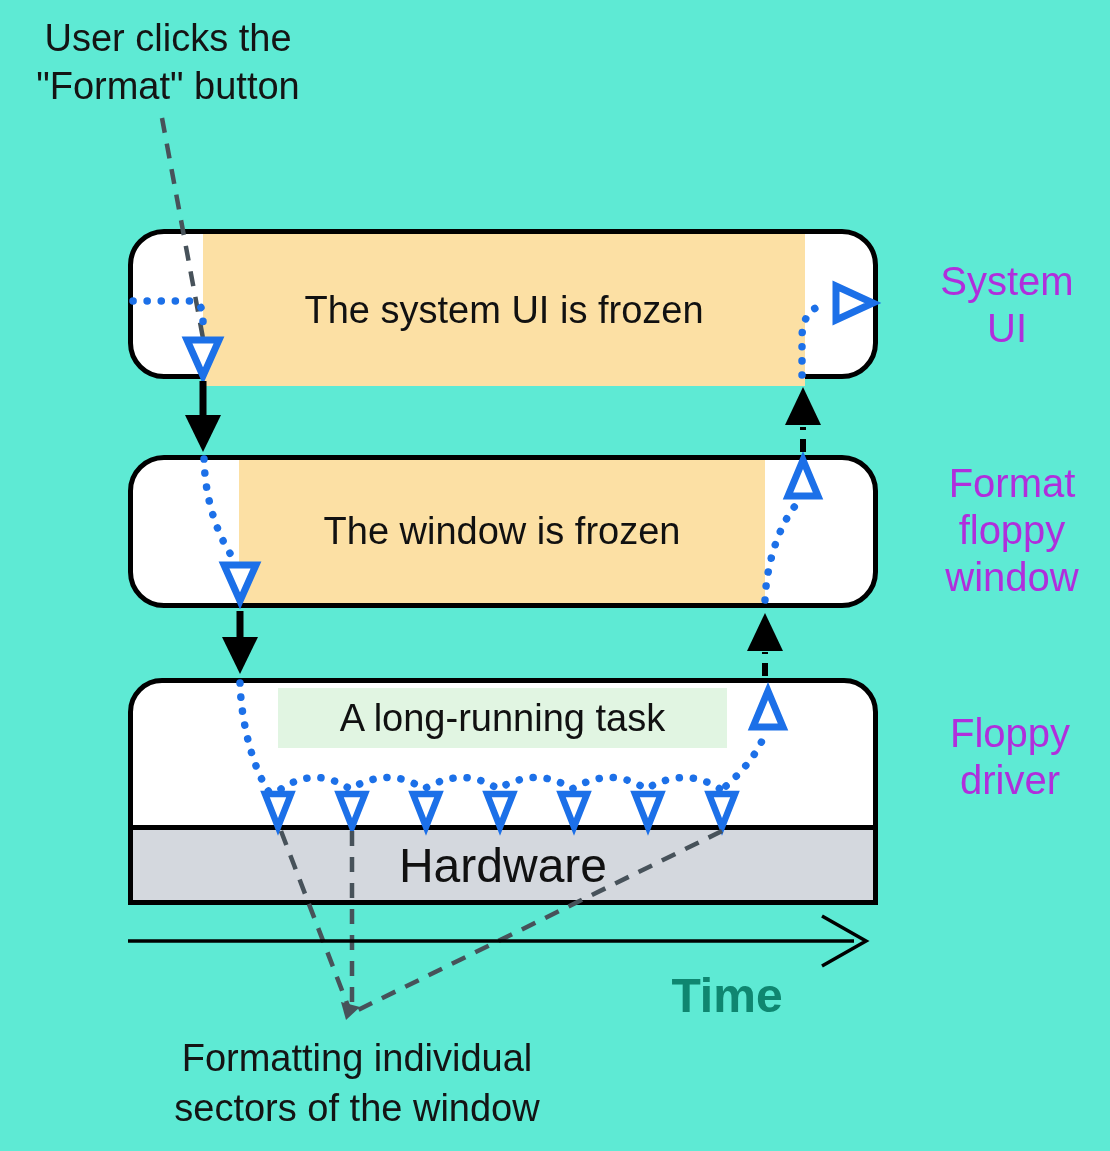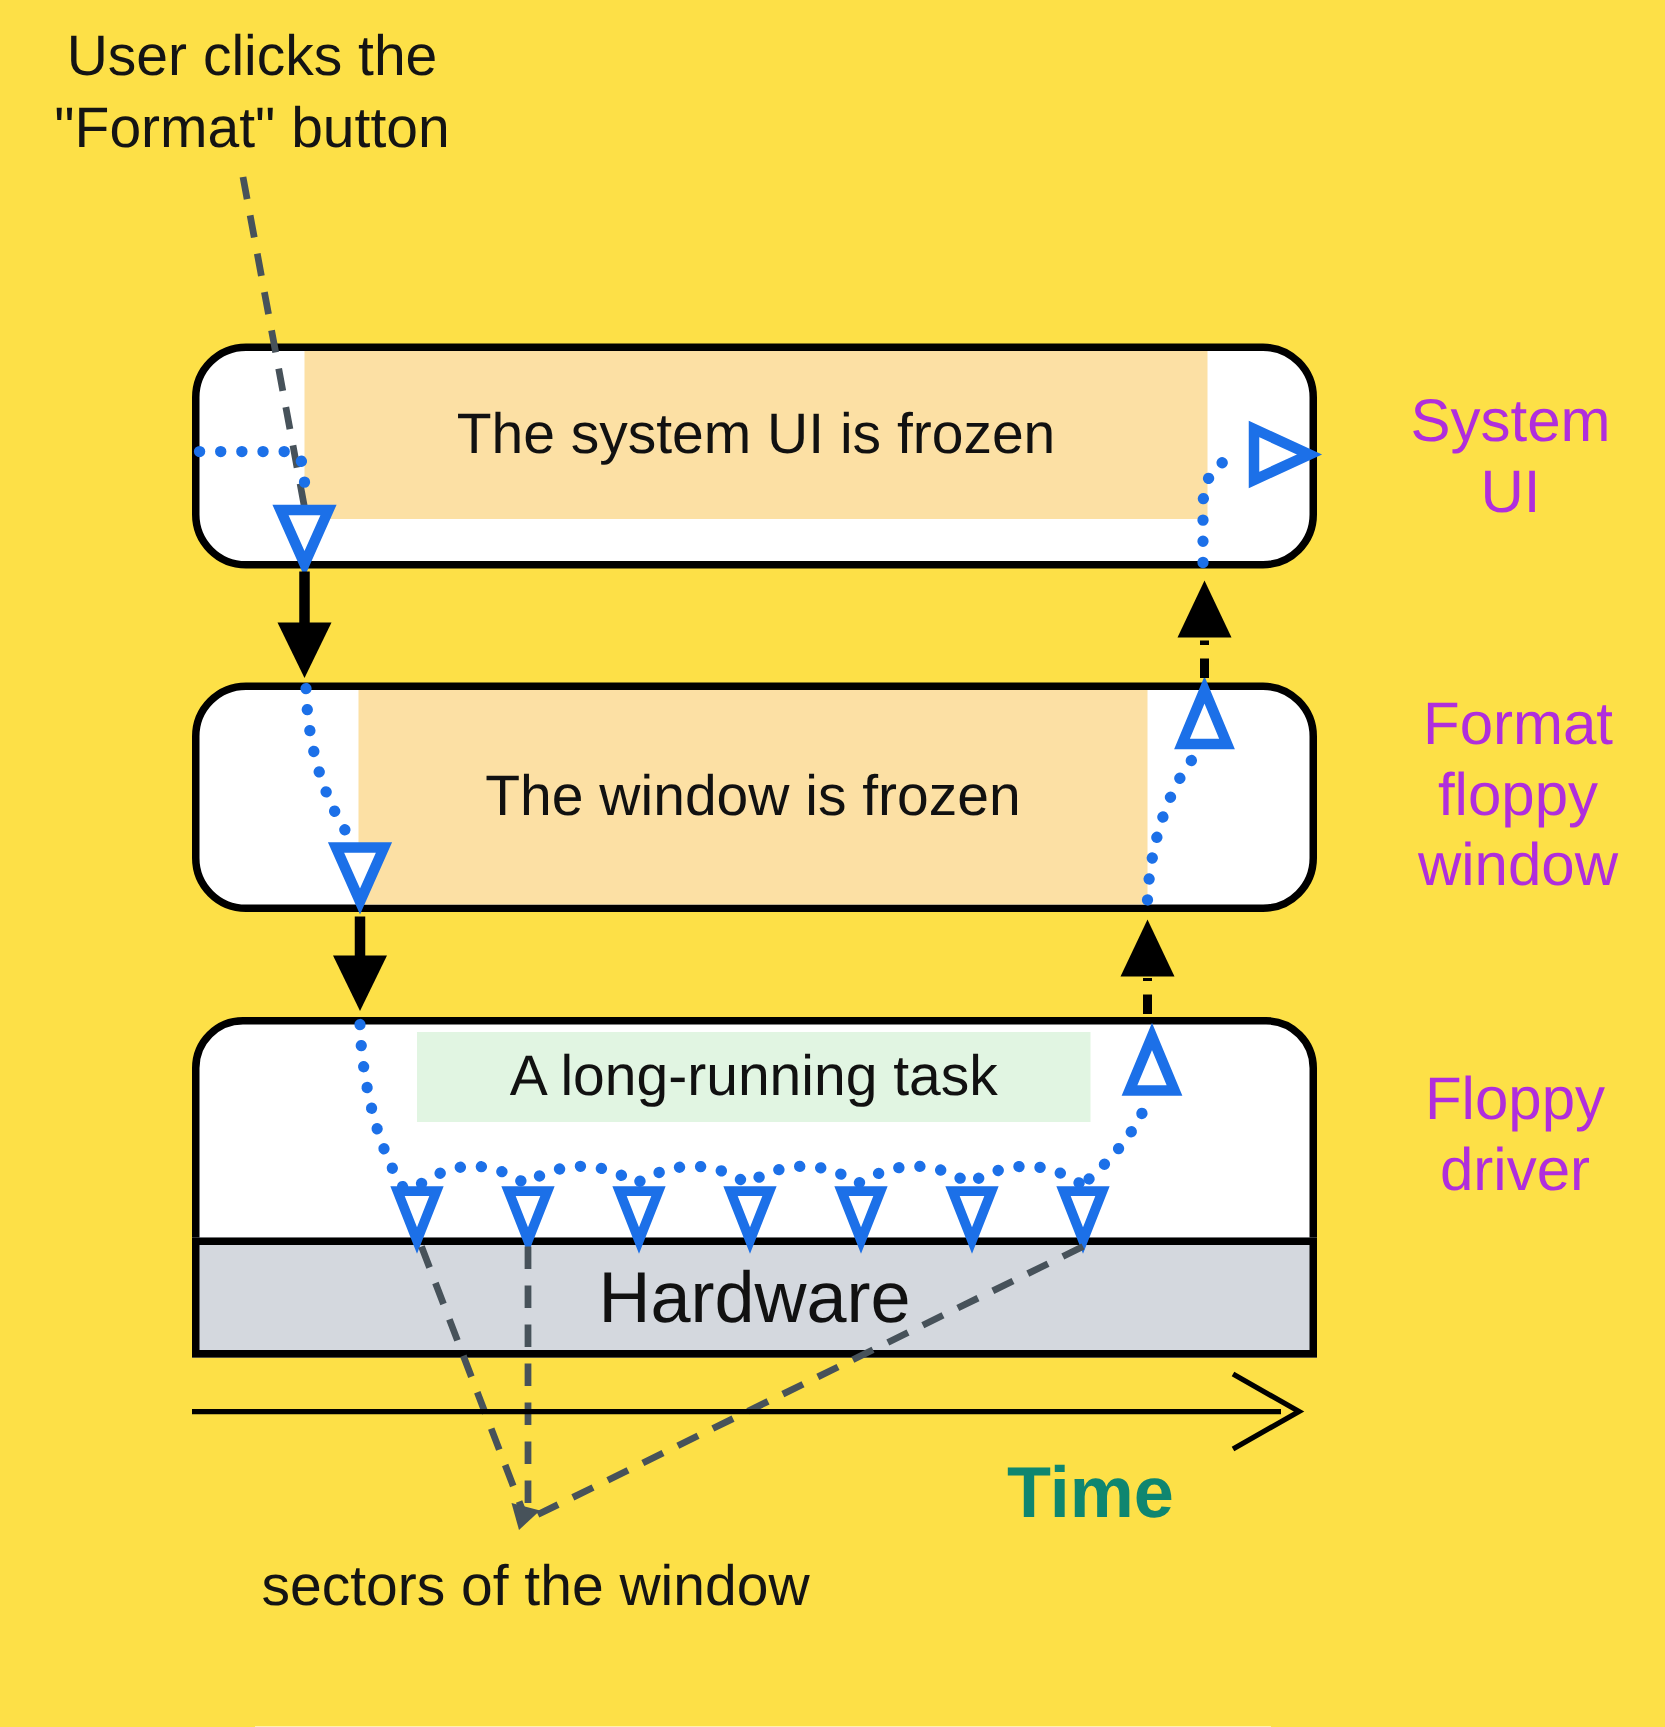--- a/index.html
+++ b/index.html
@@ -1,32 +1,32 @@
 <!DOCTYPE html>
 <html style="--frozen_band: #FCE0A4; --task_band: #E1F5E2; --hardware_fill: #D4D8DE; --flow_blue: #1C70E8; --label_magenta: #B02EDC; --time_teal: #0F8670; --leader_gray: #47525A; --ink: #000000;"><head>
 <meta charset="utf-8">
 <style>
   html,body { margin:0; padding:0; background:#fff; }
   .canvas {
-    position:relative; width:1110px; height:1151px; background:#fde047;
+    position:relative; width:1110px; height:1151px; background:#5eead4;
     font-family:"Liberation Sans","DejaVu Sans",sans-serif; color:#111;
     overflow:hidden;
   }
   .lane {
     position:absolute; box-sizing:border-box; background:#fff;
     border:5px solid var(--ink); border-radius:36px;
   }
   .lane1 { left:128px; top:229px; width:750px; height:150px; }
   .lane2 { left:128px; top:455px; width:750px; height:153px; }
   .lane3 { left:128px; top:678px; width:750px; height:227px; border-radius:34px 34px 0 0; }
   .band {
     position:absolute; display:flex; align-items:center; justify-content:center;
     font-size:38px; color:#111; text-align:center;
   }
-  .band1 { left:203px; top:234px; width:602px; height:112px; background:var(--frozen_band); }
+  .band1 { left:203px; top:234px; width:602px; height:152px; background:var(--frozen_band); }
   .band2 { left:239px; top:460px; width:526px; height:143px; background:var(--frozen_band); }
   .task-band { left:278px; top:688px; width:449px; height:60px; background:var(--task_band); }
   .hardware {
     position:absolute; left:128px; top:825px; width:750px; height:80px;
     box-sizing:border-box; background:var(--hardware_fill);
     border:5px solid var(--ink);
     display:flex; align-items:center; justify-content:center;
     font-size:48px; color:#111;
   }
   .note { position:absolute; font-size:38px; line-height:48px; text-align:center; color:#141414; }
@@ -92,20 +92,21 @@
     <div>window</div>
   </div>
   <div class="side-label label-driver">
     <div>Floppy</div>
     <div>driver</div>
   </div>
 
   <div class="time-label">Time</div>
 
   <div class="note bottom-note">
+    <div>Formatting individual</div>
     <div>sectors of the window</div>
   </div>
 
   <svg class="overlay" width="1110" height="1151" viewBox="0 0 1110 1151">
 
     <path class="leader" d="M 162 118 L 205 349"></path>
 
     <path class="blue-dots" d="M 133 301 H 193 Q 203 304 203 318 V 334"></path>
     <path class="blue-head" d="M 187 340 L 219 340 L 203 376 Z"></path>
 

